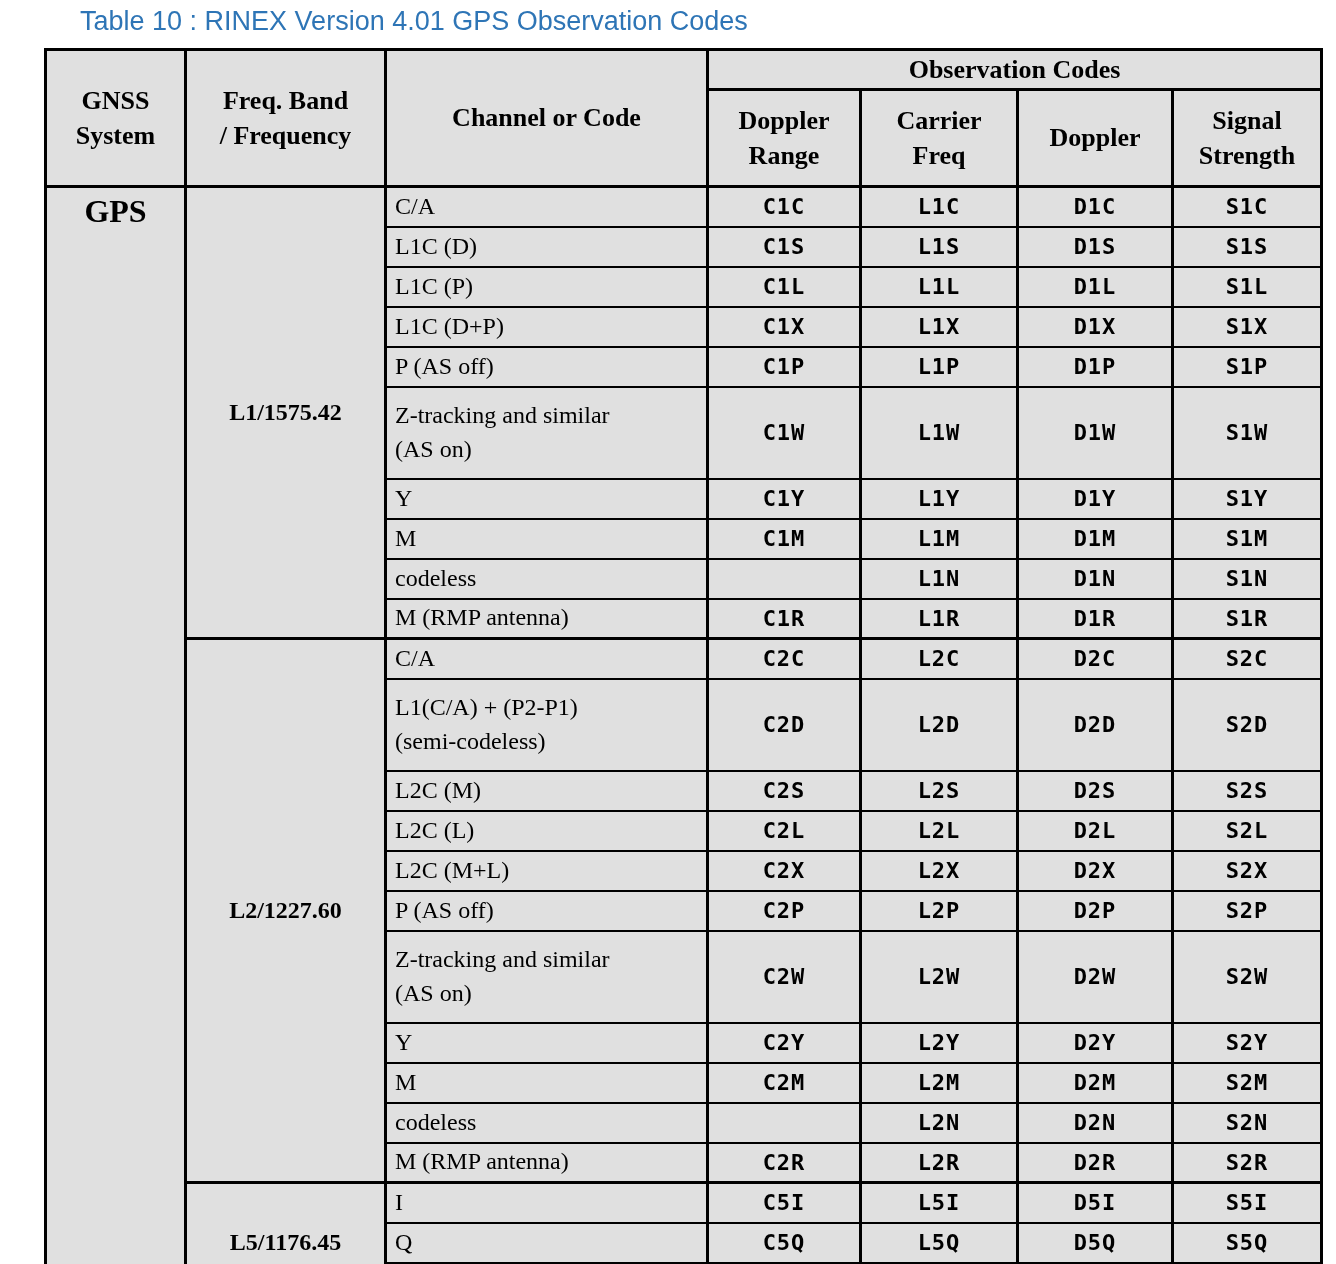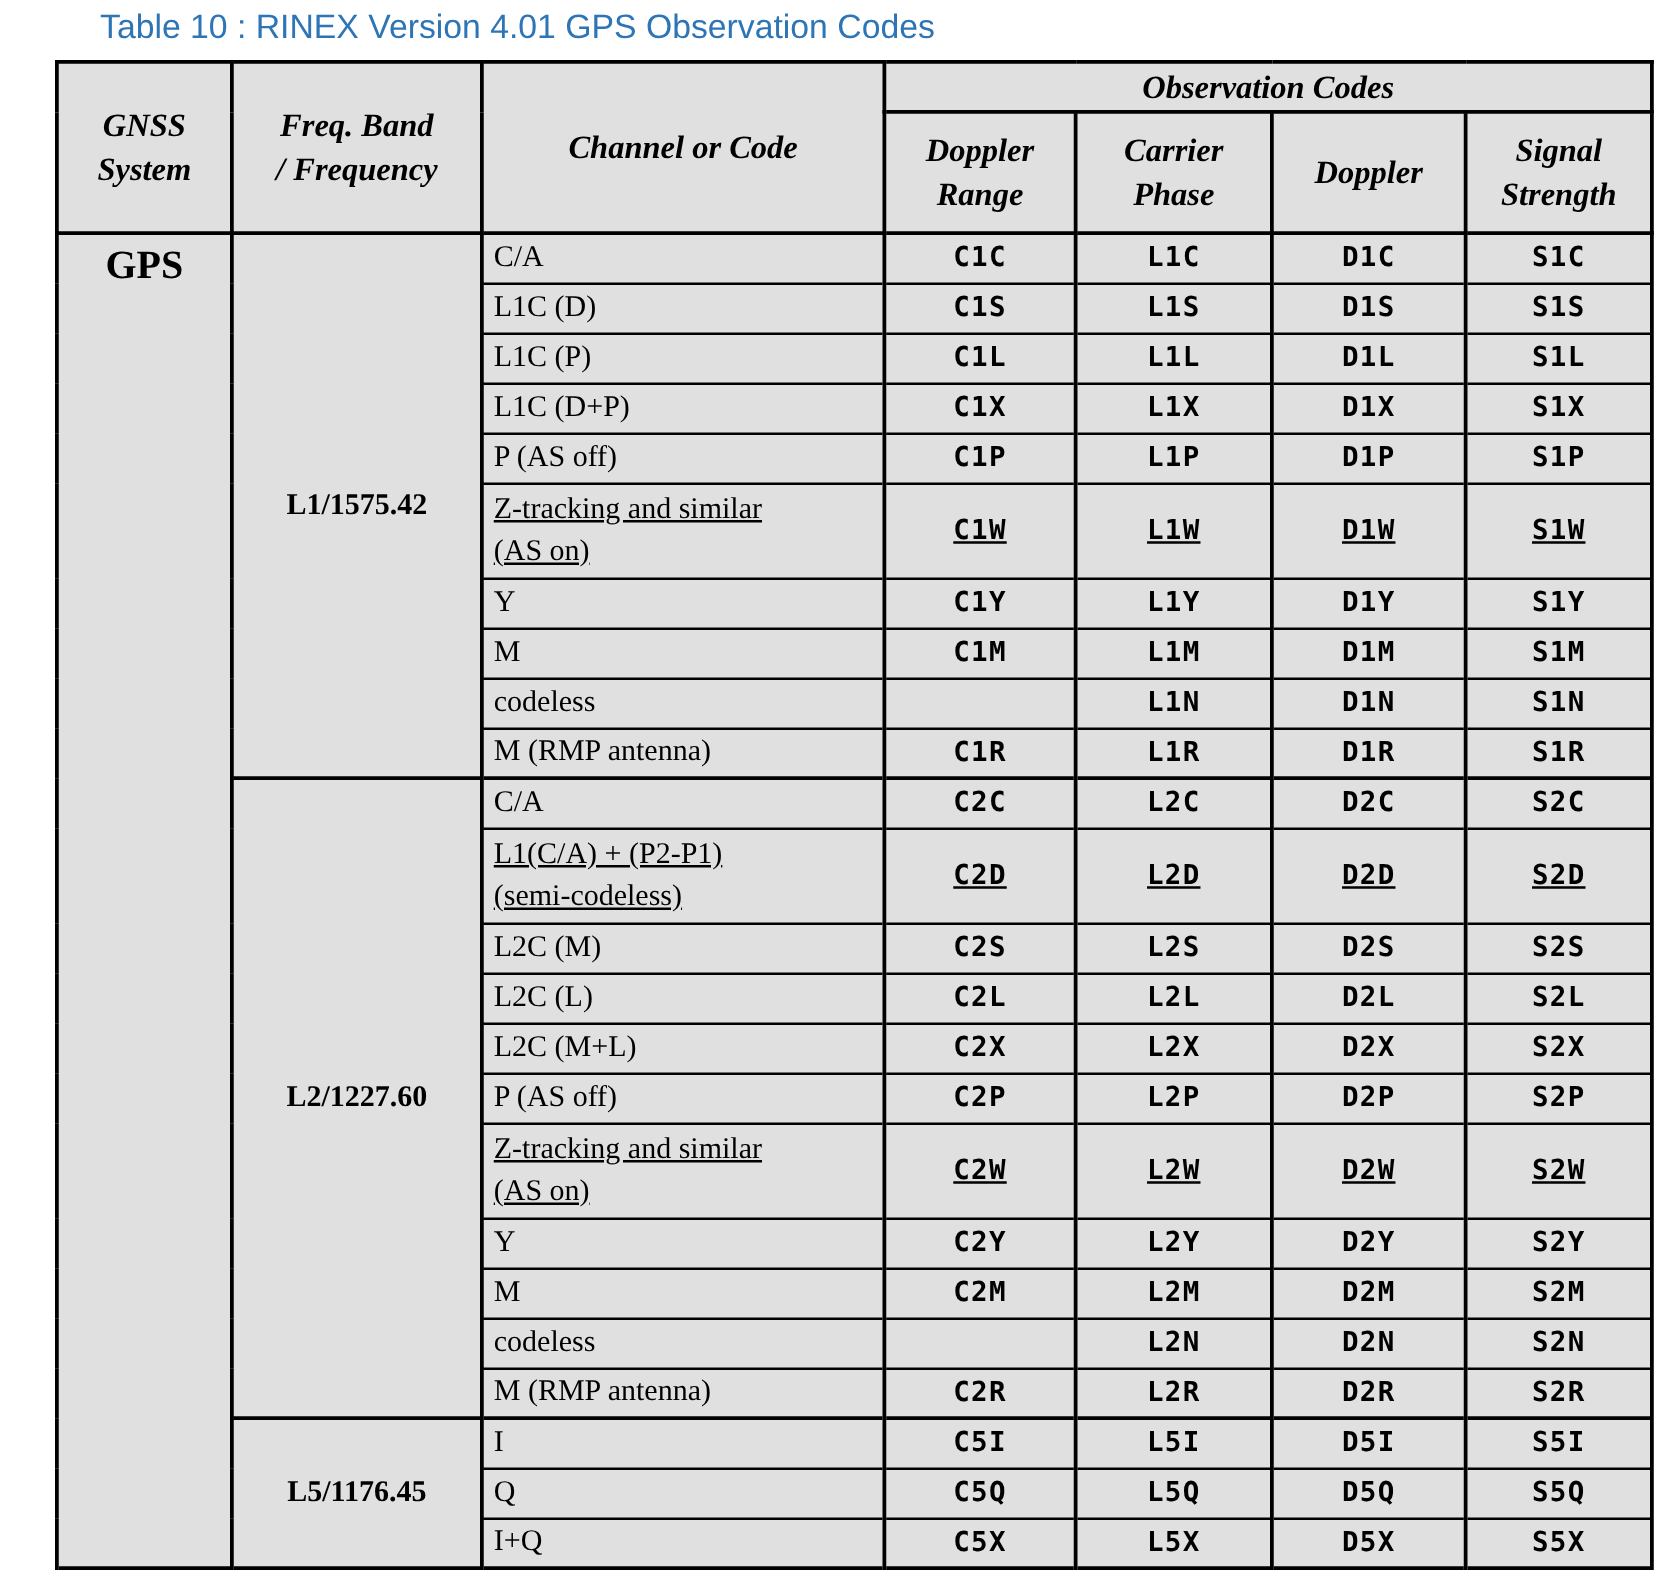--- a/index.html
+++ b/index.html
@@ -51,26 +51,25 @@
   .obs-table tbody tr.band-start td {
     border-top-width: 3px;
   }
   .obs-table thead th {
     font-size: 26px;
     font-weight: bold;
     text-align: center;
     vertical-align: middle;
     white-space: pre-line;
     line-height: 1.35;
-    font-style: italic;
   }
   .obs-table thead tr.group-row { height: 40px; }
   .obs-table thead tr.sub-row   { height: 97px; }
   .obs-table tbody tr           { height: 40px; }
-  .obs-table tbody tr.tall      { height: 76px; text-decoration: underline; }
+  .obs-table tbody tr.tall      { height: 92px; }
 
   td.gnss-cell {
     font-size: 32px;
     font-weight: bold;
     text-align: center;
     vertical-align: top;
     padding-top: 5px;
   }
   td.band-cell {
     font-size: 24px;
@@ -119,21 +118,21 @@
 System</th>
         <th rowspan="2">Freq. Band
 / Frequency</th>
         <th rowspan="2">Channel or Code</th>
         <th colspan="4">Observation Codes</th>
       </tr>
       <tr class="sub-row">
         <th>Doppler
 Range</th>
         <th>Carrier
-Phase</th>
+Freq</th>
         <th>Doppler</th>
         <th>Signal
 Strength</th>
       </tr>
     </thead>
     <tbody id="table-body">
         <tr>
           <td class="gnss-cell" rowspan="24">GPS</td>
           <td class="band-cell" rowspan="10">L1/1575.42</td>
           <td class="channel-cell">C/A</td>

